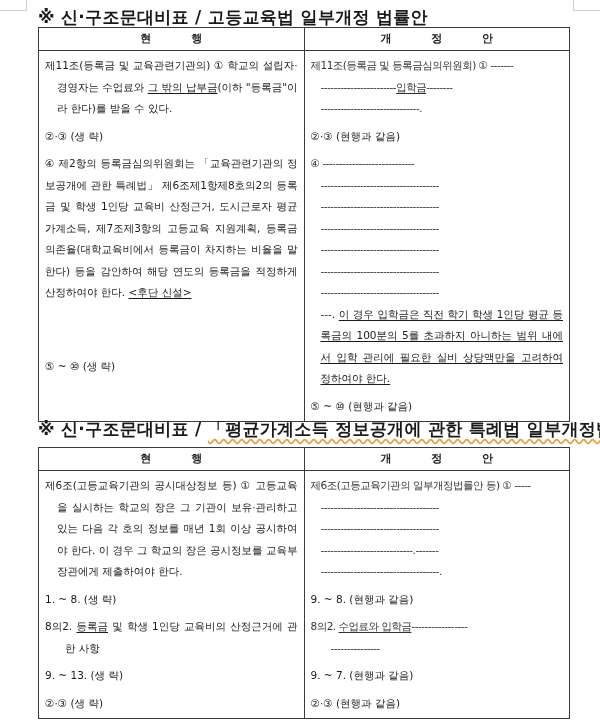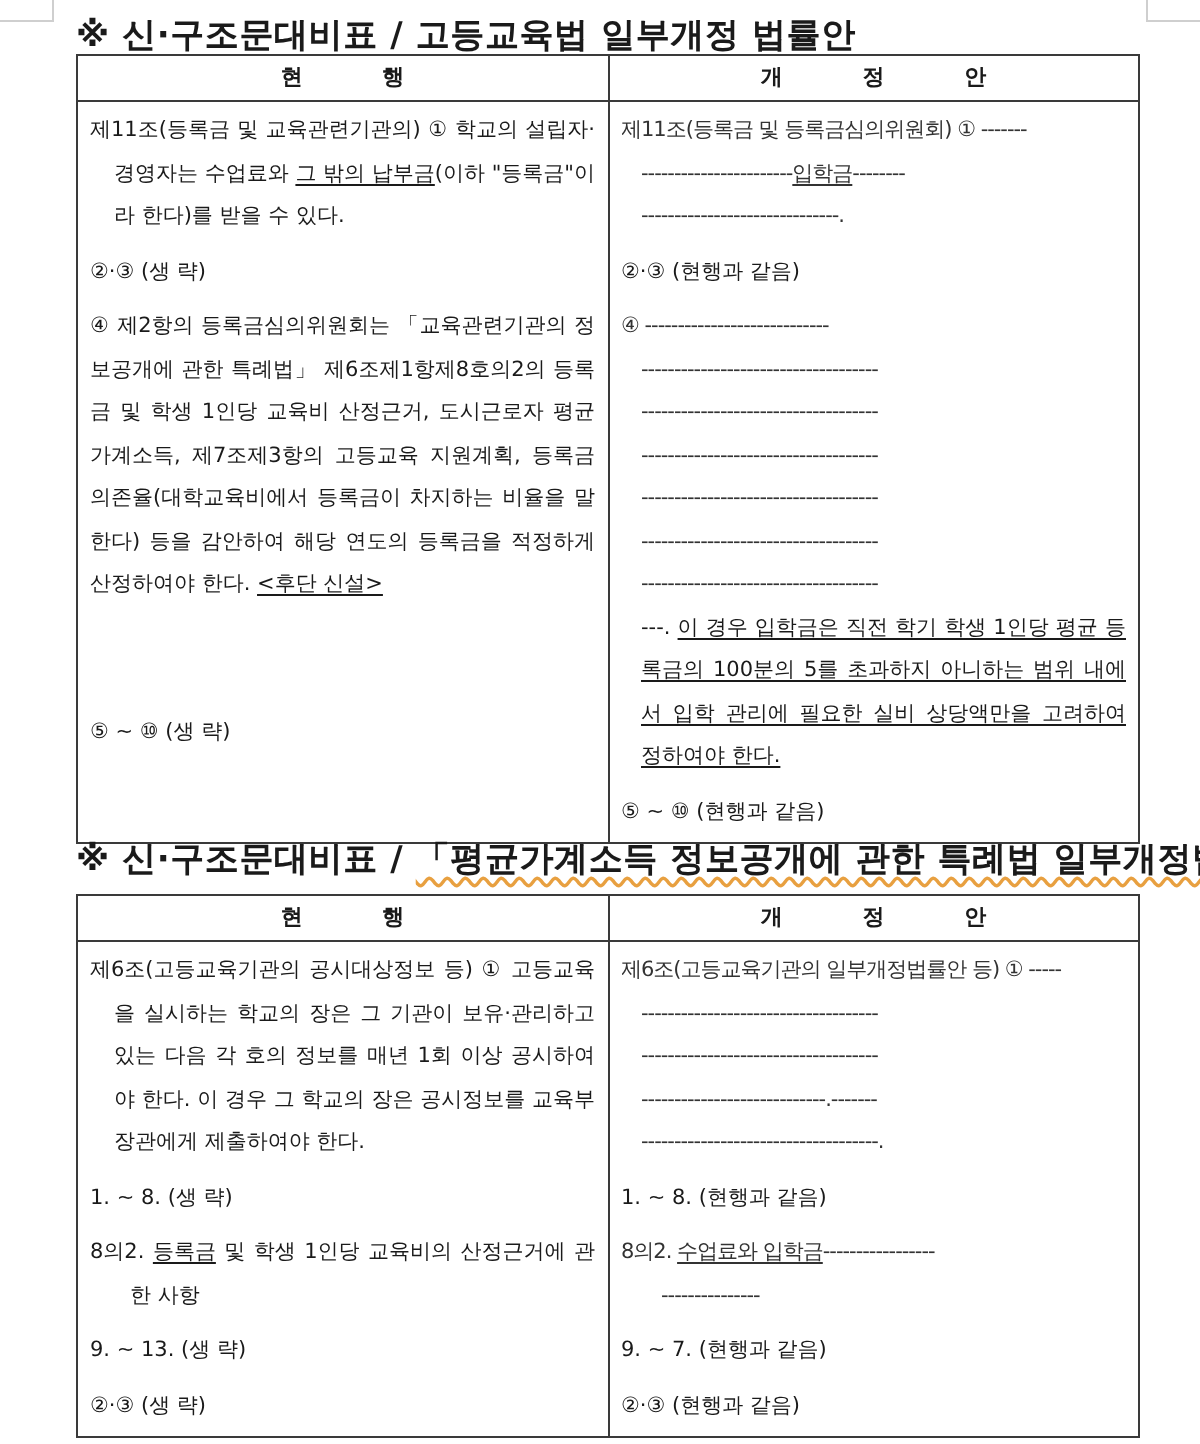--- a/index.html
+++ b/index.html
@@ -125,21 +125,21 @@
         <p class="p" style="margin-bottom:0">②·③ (생 략)</p>
       </td>
       <td>
         <div>
           <span class="dash">제6조(고등교육기관의 일부개정법률안 등) ① -----</span>
           <span class="dash" style="padding-left:10px">------------------------------------</span>
           <span class="dash" style="padding-left:10px">------------------------------------</span>
           <span class="dash" style="padding-left:10px">----------------------------.-------</span>
           <span class="dash" style="padding-left:10px">------------------------------------.</span>
         </div>
-        <p class="p" style="margin-top:6px">1. ~ 8. (현행과 같음)</p>
+        <p class="p" style="margin-top:6px">9. ~ 8. (현행과 같음)</p>
         <div class="p">
           <span class="dash"><span>8의2. </span><span class="u">수업료와 입학금</span><span>-----------------</span></span>
           <span class="dash" style="padding-left:20px">---------------</span>
         </div>
         <p class="p">9. ~ 7. (현행과 같음)</p>
         <p class="p" style="margin-bottom:0">②·③ (현행과 같음)</p>
       </td>
     </tr>
   </tbody>
 </table>

